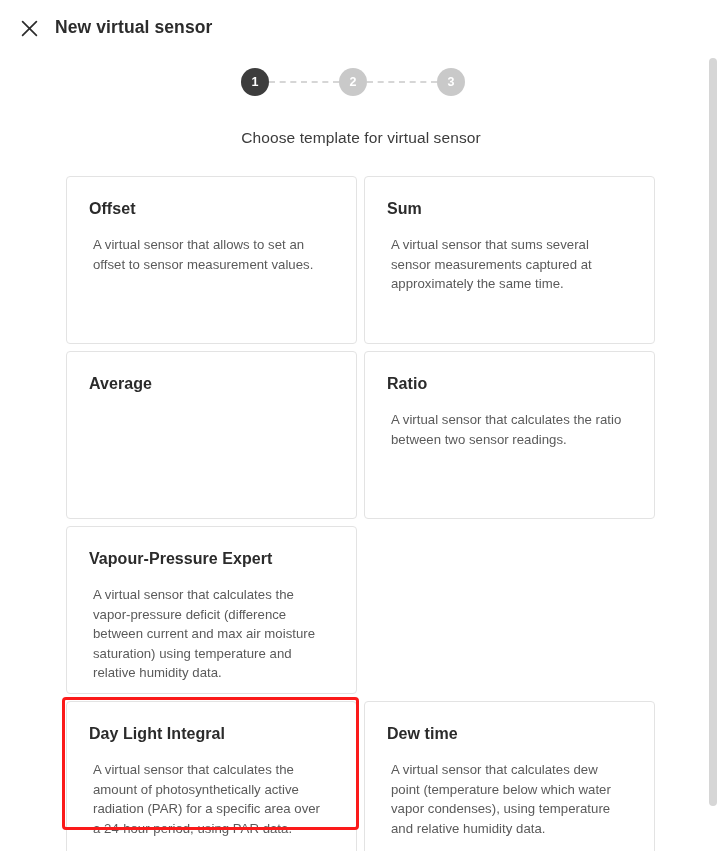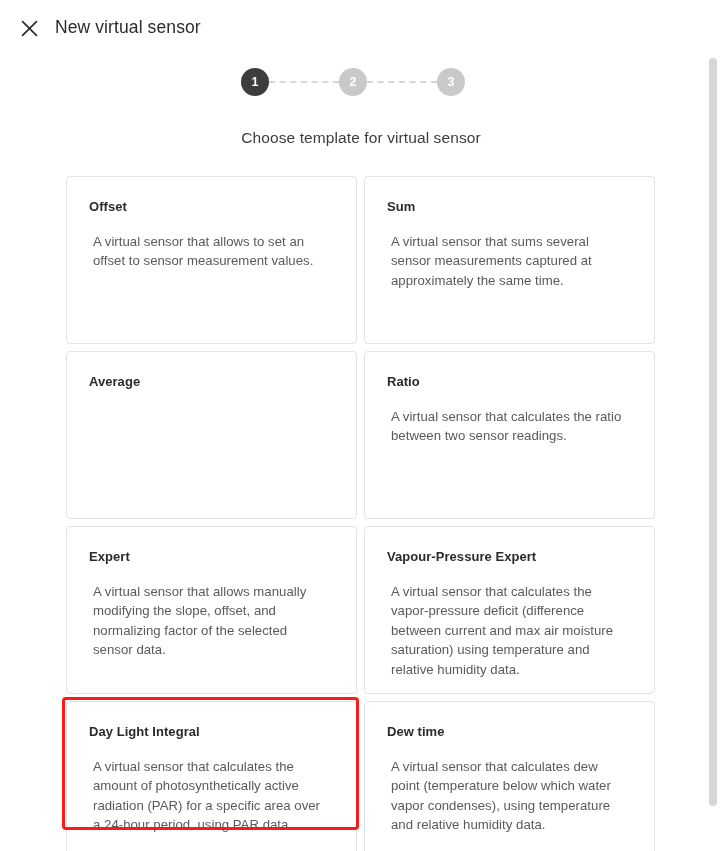--- a/index.html
+++ b/index.html
@@ -30,21 +30,21 @@
     width: 24px; height: 24px;
     margin-left: 17px;
     display: flex; align-items: center; justify-content: center;
     cursor: pointer;
     flex: none;
   }
   .close-btn svg { display: block; }
   .dialog-title {
     margin-left: 14px;
     font-size: 17.5px;
-    font-weight: 400;
+    font-weight: 700;
     color: #2c2c2c;
     letter-spacing: 0.1px;
     line-height: 1;
     white-space: nowrap;
   }
 
   
   .stepper {
     position: absolute;
     top: 68px;
@@ -104,21 +104,21 @@
     height: 168px;
     background: #ffffff;
     border: 1px solid #e3e3e3;
     border-radius: 4px;
     padding: 22px 22px 0 22px;
     cursor: pointer;
     flex: none;
     overflow: hidden;
   }
   .card-title {
-    font-size: 13px;
+    font-size: 16px;
     font-weight: 700;
     color: #2b2b2b;
     margin: 0 0 17px 0;
     line-height: 1.2;
     letter-spacing: 0.05px;
   }
   .card-desc {
     font-size: 13.2px;
     font-weight: 400;
     color: #5a5a5a;
@@ -210,24 +210,20 @@
         <p class="card-title">Average</p>
       </div>
       <div class="card">
         <p class="card-title">Ratio</p>
         <p class="card-desc">A virtual sensor that calculates the ratio between two sensor readings.</p>
       </div>
     </div>
 
     <div class="card-row">
       <div class="card">
-        <p class="card-title">Expert</p>
-        <p class="card-desc">A virtual sensor that allows manually modifying the slope, offset, and normalizing factor of the selected sensor data.</p>
-      </div>
-      <div class="card">
         <p class="card-title">Vapour-Pressure Expert</p>
         <p class="card-desc">A virtual sensor that calculates the vapor-pressure deficit (difference between current and max air moisture saturation) using temperature and relative humidity data.</p>
       </div>
     </div>
 
     <div class="card-row">
       <div class="card">
         <p class="card-title">Day Light Integral</p>
         <p class="card-desc">A virtual sensor that calculates the amount of photosynthetically active radiation (PAR) for a specific area over a 24-hour period, using PAR data.</p>
       </div>

